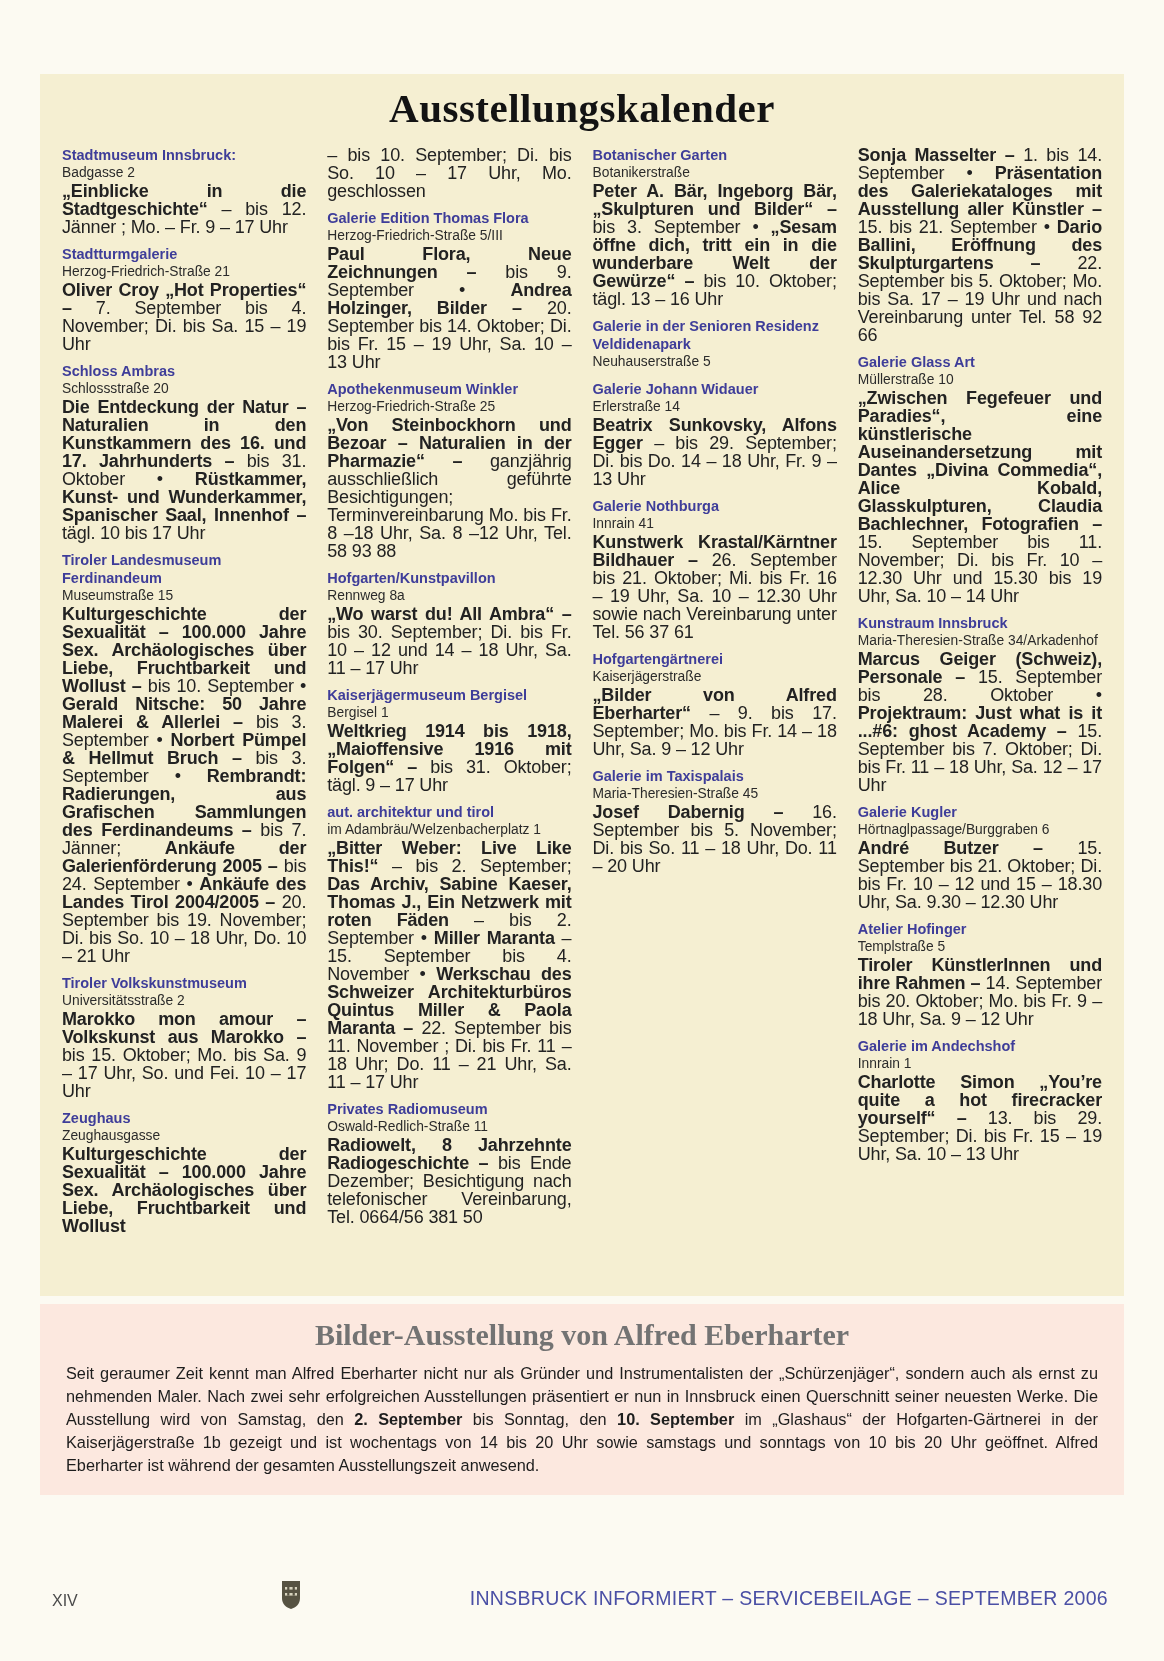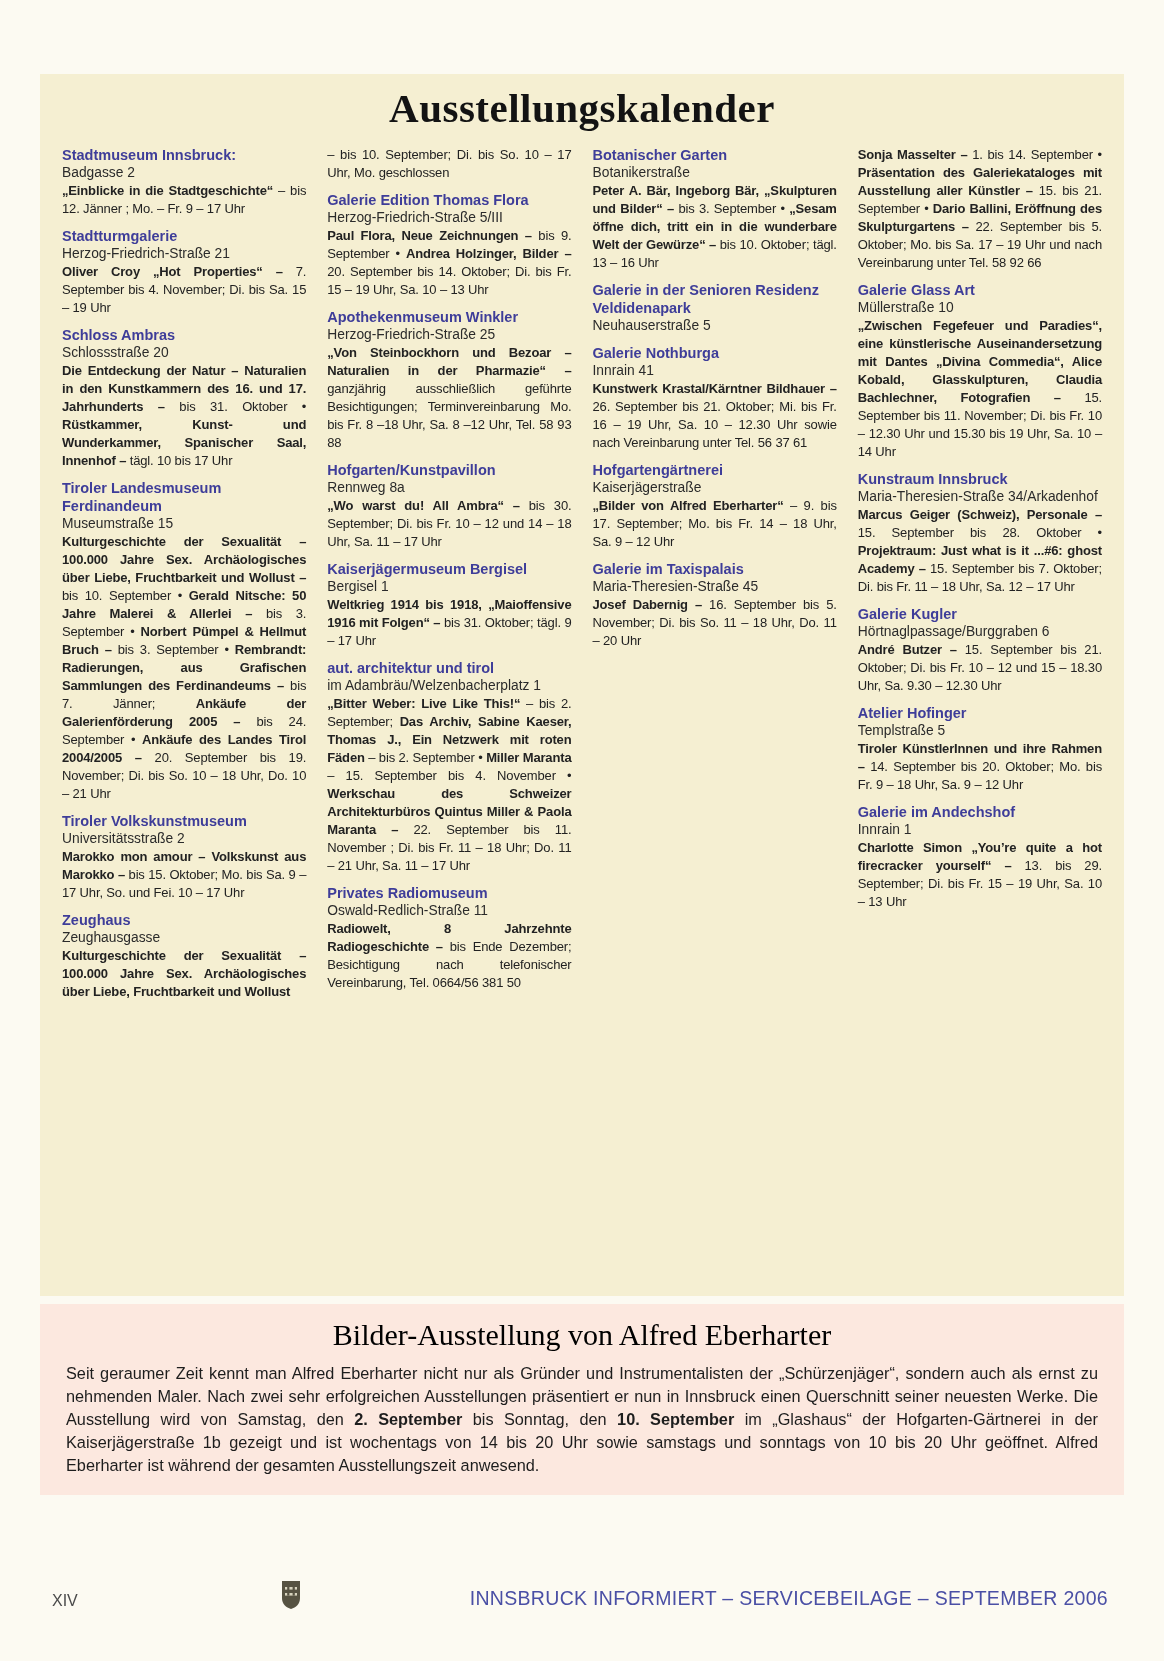--- a/index.html
+++ b/index.html
@@ -23,33 +23,33 @@
   .cols { display:flex; gap:21px; }
   .col { flex:1 1 0; min-width:0; }
   .entry { margin:0; }
   .venue {
     color:#3e3d99; font-weight:700; font-size:14.5px; line-height:18px;
     padding-top:9px;
   }
   .col .entry:first-child .venue { padding-top:0; }
   .address { font-size:13.8px; line-height:18px; color:#2b2b2b; }
   .body {
-    font-size:13px; line-height:18px; color:#222;
+    font-size:18px; line-height:18px; color:#222;
     text-align:justify; letter-spacing:-0.15px; hyphens:auto;
   }
   .body .b, .feature-body .b { font-weight:700; }
 
   
   .feature {
     position:absolute; left:40px; top:1304px; width:1084px;
     background:#fce8df; padding:14px 26px 18px;
   }
   .feature-title {
-    font-family:"Liberation Serif", serif; font-weight:400; font-size:30px;
-    color:#000000; text-align:center; margin:0 0 10px;
+    font-family:"Liberation Serif", serif; font-weight:700; font-size:30px;
+    color:#737373; text-align:center; margin:0 0 10px;
   }
   .feature-body {
     font-size:16.3px; line-height:23px; color:#1d1d1d; text-align:justify;
   }
 
   
   .footer { position:absolute; left:40px; right:40px; top:1578px; height:42px; }
   .page-num { position:absolute; left:12px; top:14px; font-size:16px; color:#4b4b4b; }
   .crest { position:absolute; left:240px; top:2px; }
   .footer-text {
@@ -134,20 +134,25 @@
         </div>
         <div class="col">
           <div class="entry">
             <div class="venue">Botanischer Garten</div>
             <div class="address">Botanikerstraße</div>
             <div class="body"><span class="b">Peter A. Bär, Ingeborg Bär, „Skulpturen und Bilder“ – </span><span>bis 3. September • </span><span class="b">„Sesam öffne dich, tritt ein in die wunderbare Welt der Gewürze“ – </span><span>bis 10. Oktober; tägl. 13 – 16 Uhr</span></div>
           </div>
           <div class="entry">
             <div class="venue">Galerie in der Senioren Residenz Veldidenapark</div>
             <div class="address">Neuhauserstraße 5</div>
+          </div>
+          <div class="entry">
+            <div class="venue">Galerie Johann Widauer</div>
+            <div class="address">Erlerstraße 14</div>
+            <div class="body"><span class="b">Beatrix Sunkovsky, Alfons Egger </span><span>– bis 29. September; Di. bis Do. 14 – 18 Uhr, Fr. 9 – 13 Uhr</span></div>
           </div>
           <div class="entry">
             <div class="venue">Galerie Nothburga</div>
             <div class="address">Innrain 41</div>
             <div class="body"><span class="b">Kunstwerk Krastal/Kärntner Bildhauer – </span><span>26. September bis 21. Oktober; Mi. bis Fr. 16 – 19 Uhr, Sa. 10 – 12.30 Uhr sowie nach Vereinbarung unter Tel. 56 37 61</span></div>
           </div>
           <div class="entry">
             <div class="venue">Hofgartengärtnerei</div>
             <div class="address">Kaiserjägerstraße</div>
             <div class="body"><span class="b">„Bilder von Alfred Eberharter“ </span><span>– 9. bis 17. September; Mo. bis Fr. 14 – 18 Uhr, Sa. 9 – 12 Uhr</span></div>

